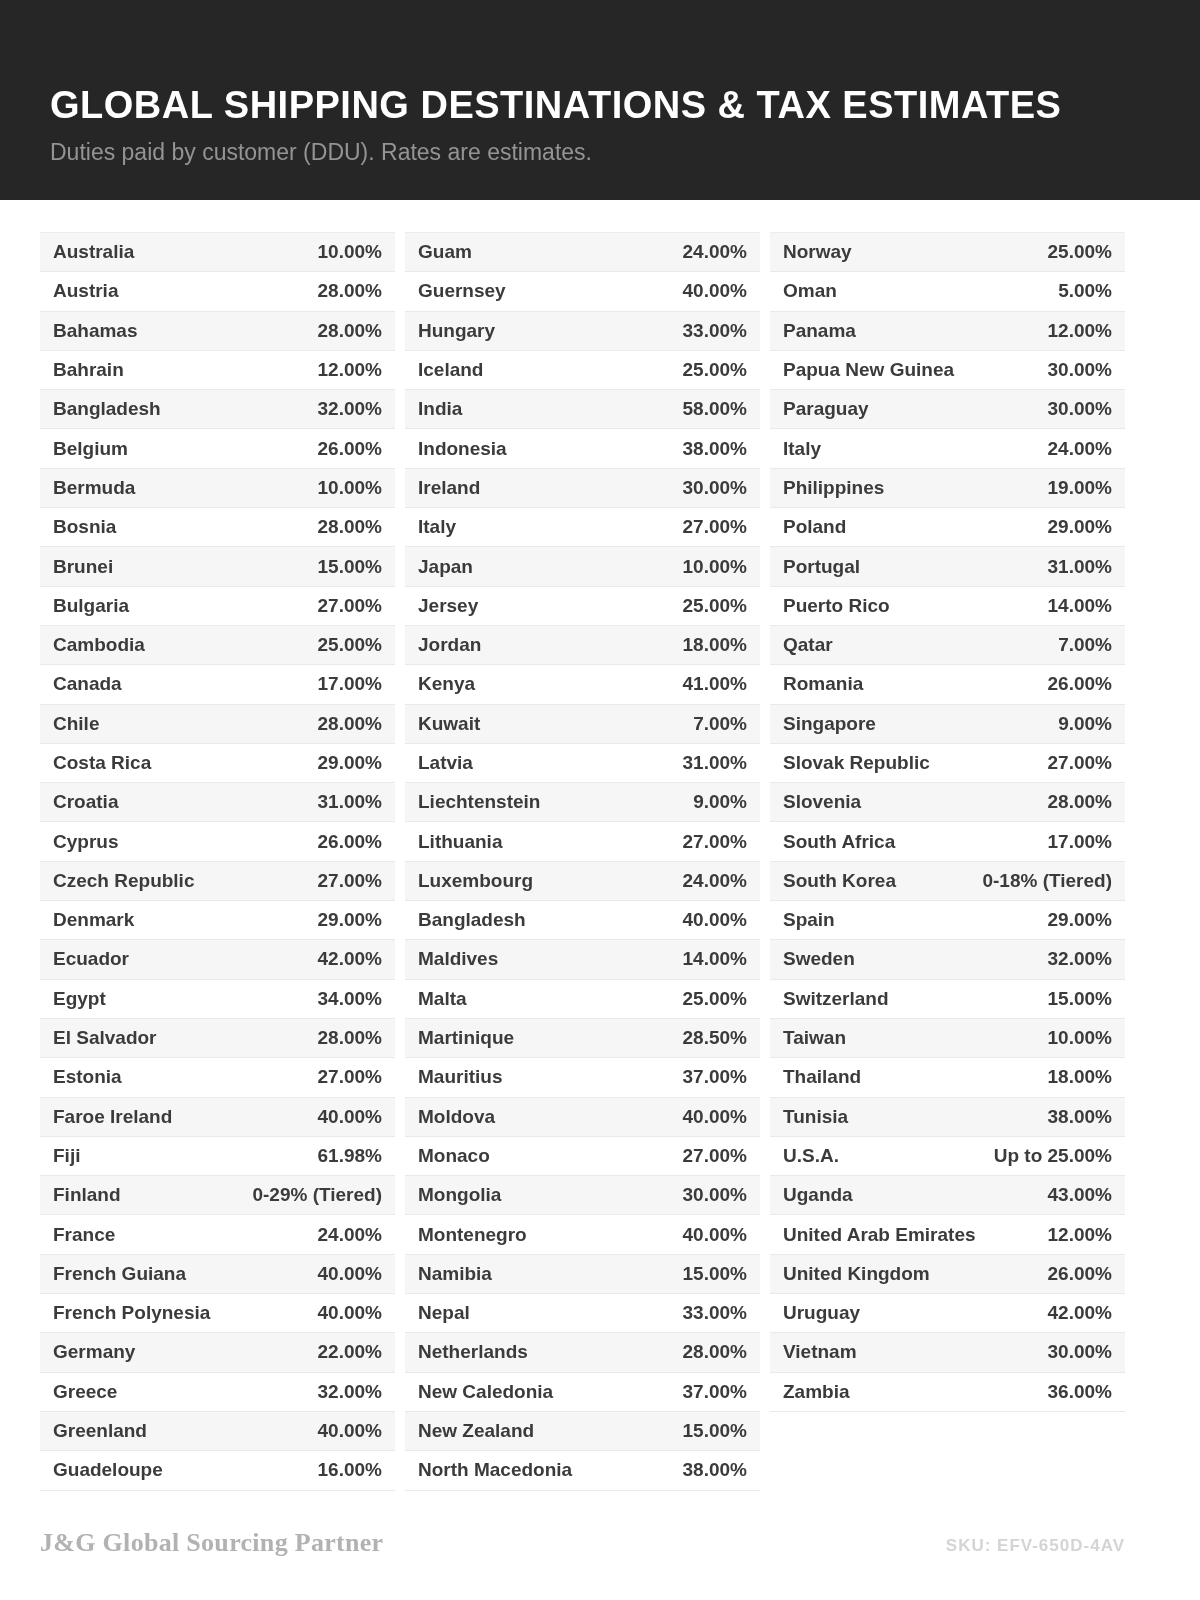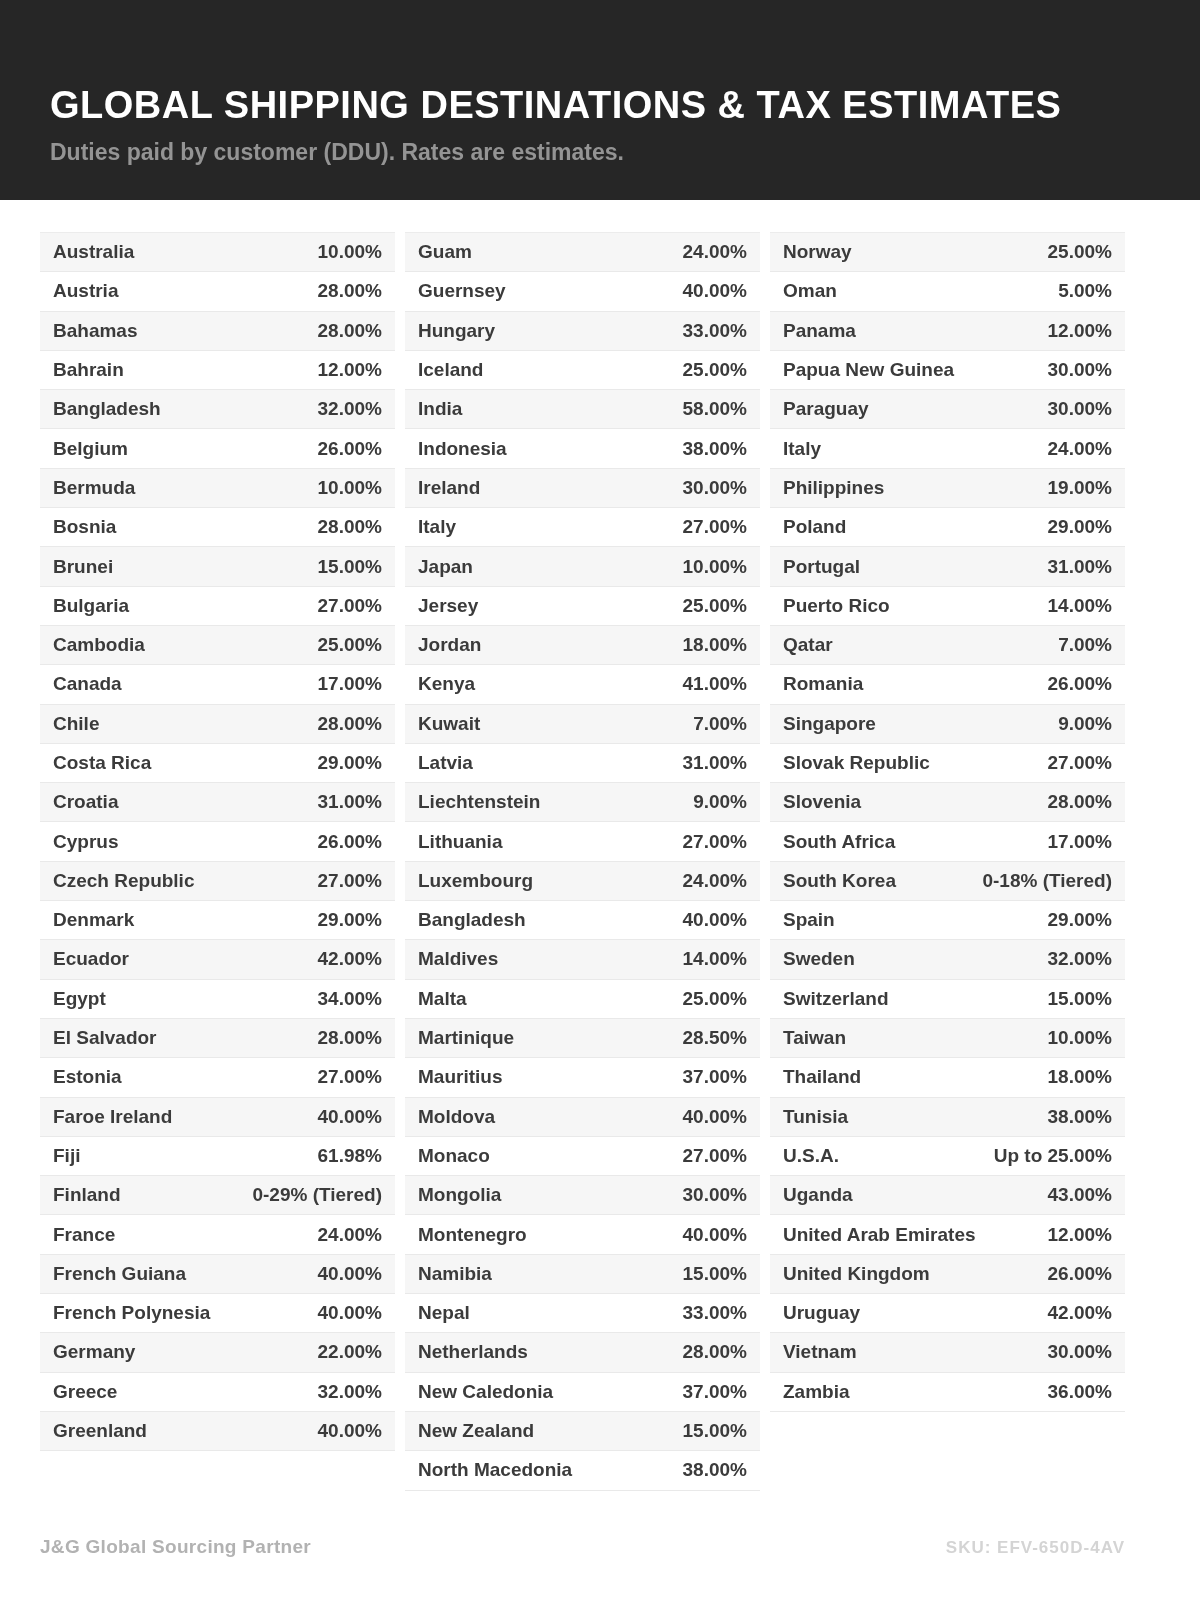--- a/index.html
+++ b/index.html
@@ -21,21 +21,21 @@
     font-size: 38px;
     font-weight: 800;
     letter-spacing: 0.5px;
     white-space: nowrap;
     margin-top: 44px;
   }
   .subtitle {
     margin-top: 12px;
     color: #949494;
     font-size: 23px;
-    font-weight: 700;
+    font-weight: 400;
   }
   .table {
     display: flex;
     gap: 10px;
     padding: 32px 75px 0 40px;
     align-items: flex-start;
   }
   .col {
     flex: 1 1 0;
     border-top: 1px solid #ececec;
@@ -68,23 +68,24 @@
     left: 0;
     right: 0;
     bottom: 42px;
     display: flex;
     justify-content: space-between;
     align-items: baseline;
     padding: 0 75px 0 40px;
   }
   .brand {
     color: #b2b2b2;
-    font-size: 19px;
+    font-size: 26px;
     font-weight: 800;
     letter-spacing: 0.3px;
+    font-family: Liberation Serif, serif;
   }
   .sku {
     color: #d4d4d4;
     font-size: 17px;
     font-weight: 700;
     letter-spacing: 1px;
   }
 </style>
 </head>
 <body>
@@ -213,20 +214,24 @@
         <span class="rate">22.00%</span>
       </div>
       <div class="row">
         <span class="country">Greece</span>
         <span class="rate">32.00%</span>
       </div>
       <div class="row striped">
         <span class="country">Greenland</span>
         <span class="rate">40.00%</span>
       </div>
+      <div class="row">
+        <span class="country">Guadeloupe</span>
+        <span class="rate">16.00%</span>
+      </div>
     </div>
     <div class="col">
       <div class="row striped">
         <span class="country">Guam</span>
         <span class="rate">24.00%</span>
       </div>
       <div class="row">
         <span class="country">Guernsey</span>
         <span class="rate">40.00%</span>
       </div>

